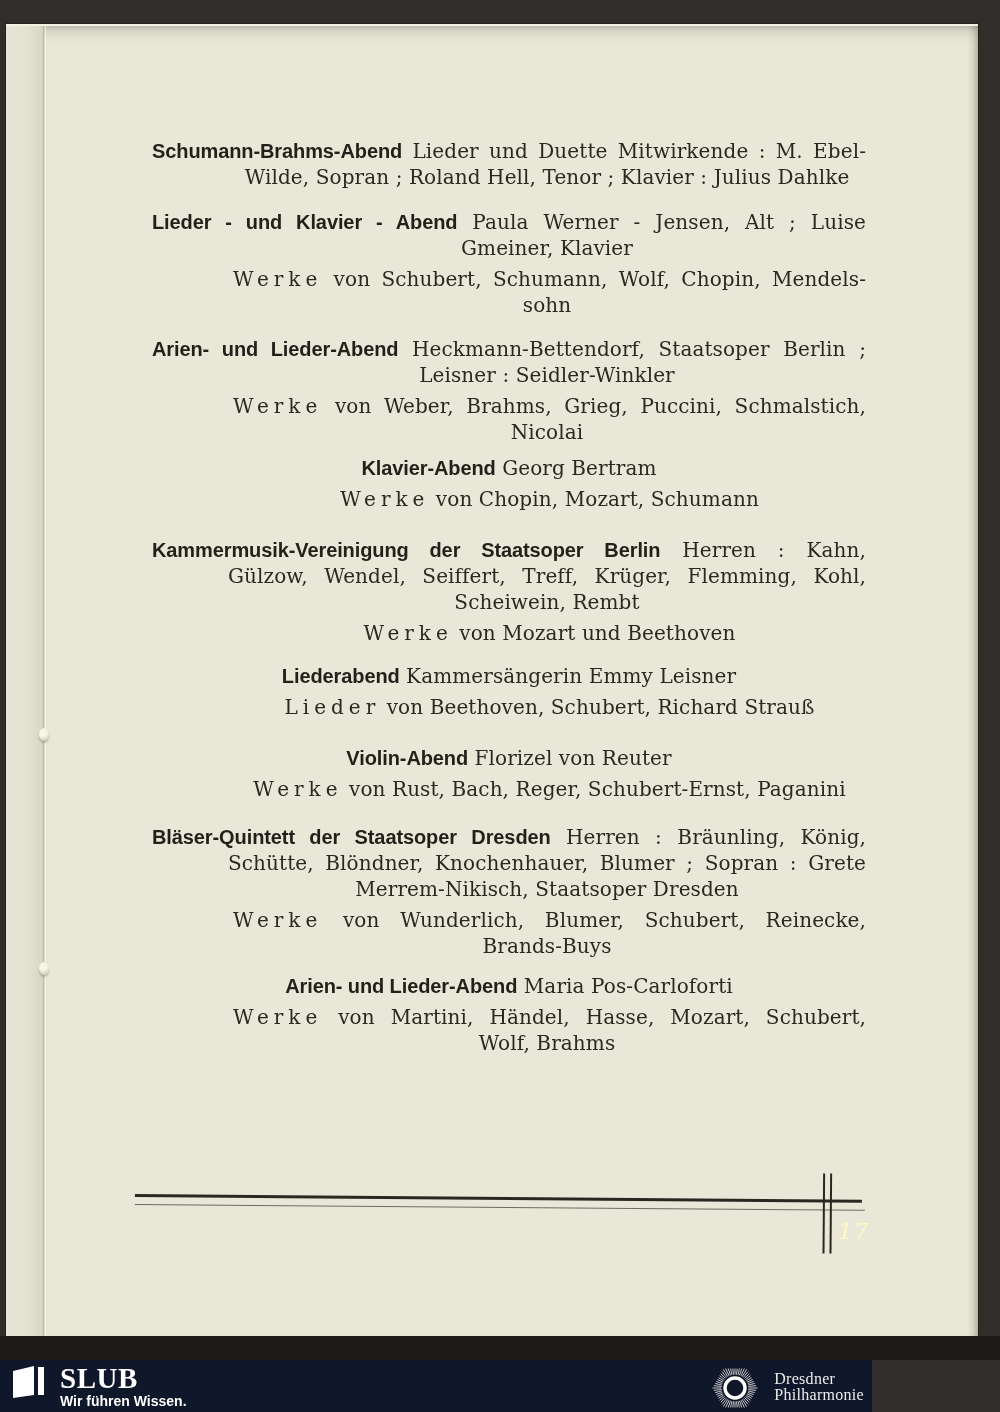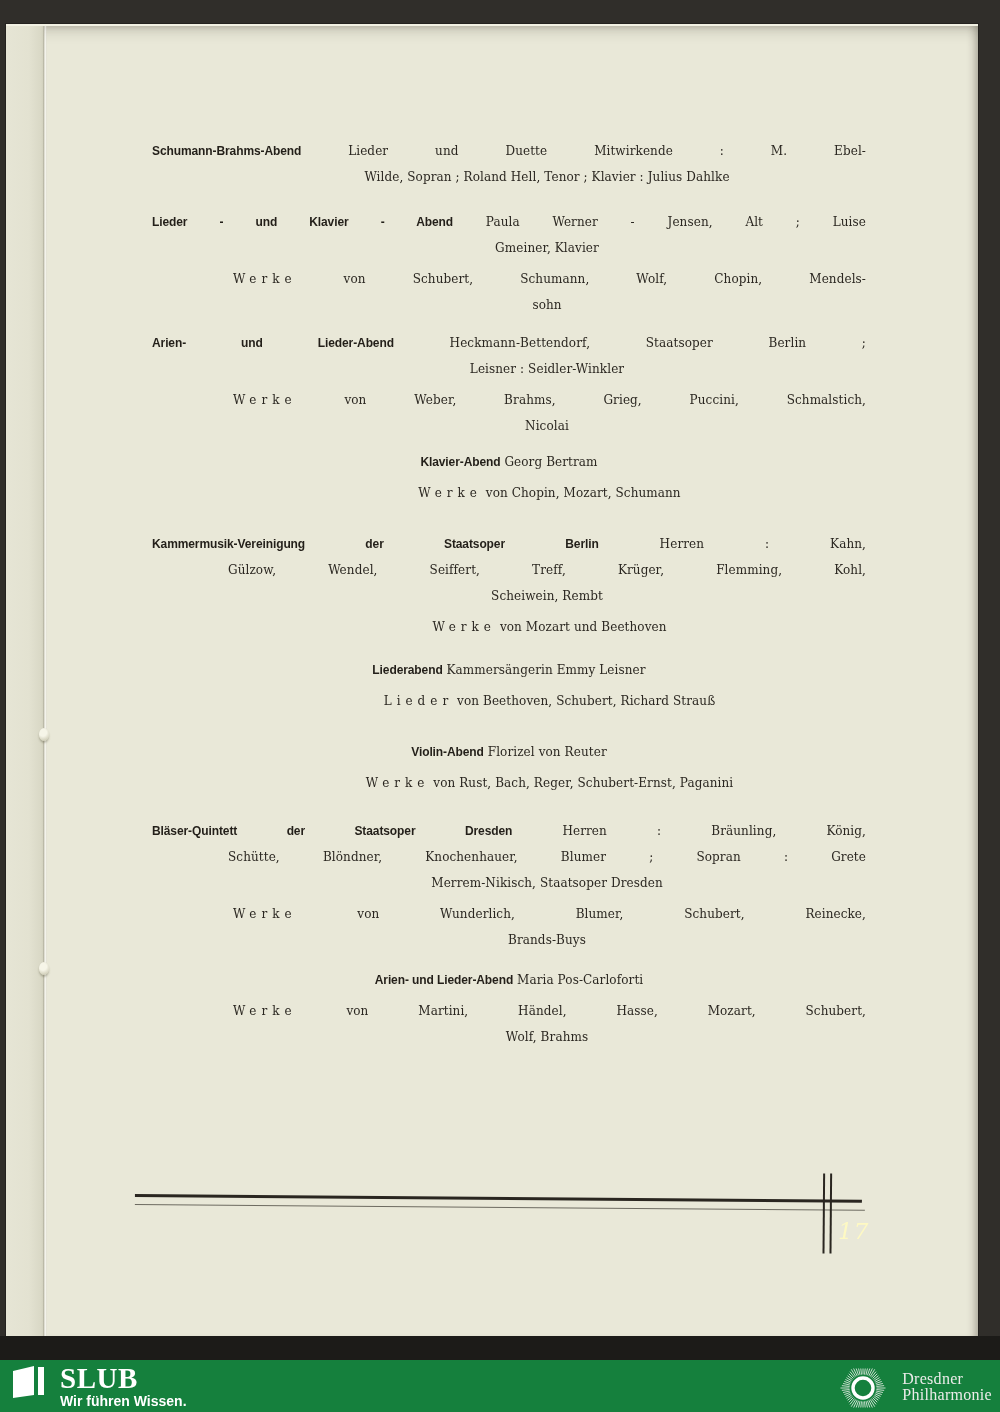--- a/index.html
+++ b/index.html
@@ -30,21 +30,21 @@
     position:absolute;width:10px;height:13px;border-radius:50%;
     background:radial-gradient(circle at 40% 35%,#f6f5e8 0 35%,#d8d6c2 70%,#b9b7a0 100%);
     box-shadow:0 2px 2px rgba(90,85,60,.35);
   }
   .hole.h1{left:33px;top:702px;}
   .hole.h2{left:33px;top:936px;}
 
   
   .content{
     position:absolute;left:152px;top:138px;width:714px;
-    font-size:12px;line-height:26px;color:#2b2721;
+    font-size:20px;line-height:26px;color:#2b2721;
     letter-spacing:.1px;
   }
   .entry .l{text-align:center;}
   .l.j{text-align:justify;text-align-last:justify;}
   .l.i1{padding-left:76px;}
   .l.i2{padding-left:81px;}
   .l.g{margin-top:5px;}
   .h{
     font-family:"Liberation Sans",sans-serif;font-weight:700;color:#231f19;
     letter-spacing:-.1px;
@@ -61,21 +61,21 @@
   .rule .vm{position:absolute;top:-20px;width:2px;height:80px;background:#2a2620;}
   .rule .vm.a{left:688px;}
   .rule .vm.b{left:695px;}
   .pagenum{
     position:absolute;left:838px;top:1218px;
     font-style:italic;font-size:23px;color:#fef9c3;letter-spacing:1px;
   }
 
   
   .f-black{position:absolute;left:0;top:1336px;width:1000px;height:24px;background:#1c1b18;}
-  .f-grey{position:absolute;left:0;top:1360px;width:1000px;height:52px;background:#15803d;}
+  .f-grey{position:absolute;left:0;top:1360px;width:872px;height:52px;background:#0f172a;}
   .slub{position:absolute;left:12px;top:3px;display:flex;}
   .slub-icon{width:34px;height:34px;margin-top:2px;}
   .slub-txt{margin-left:14px;color:#fff;}
   .slub-word{
     font-family:"Liberation Serif",serif;font-weight:700;font-size:29px;line-height:30px;
     letter-spacing:.5px;
   }
   .slub-tag{
     font-family:"Liberation Sans",sans-serif;font-weight:700;font-size:14px;line-height:16px;
   }
@@ -102,21 +102,21 @@
       <div class="entry" style="margin-top: 0px;">
         <div class="l i0 j"><span class="h">Schumann-Brahms-Abend</span> Lieder und Duette Mitwirkende : M. Ebel-</div>
         <div class="l i1">Wilde, Sopran ; Roland Hell, Tenor ; Klavier : Julius Dahlke</div>
       </div>
       <div class="entry" style="margin-top: 19px;">
         <div class="l i0 j"><span class="h">Lieder - und Klavier - Abend</span> Paula Werner - Jensen, Alt ; Luise</div>
         <div class="l i1">Gmeiner, Klavier</div>
         <div class="l i2 j g"><span class="sp">Werke</span> von Schubert, Schumann, Wolf, Chopin, Mendels-</div>
         <div class="l i1">sohn</div>
       </div>
-      <div class="entry" style="margin-top: 12px;">
+      <div class="entry" style="margin-top: 18px;">
         <div class="l i0 j"><span class="h">Arien- und Lieder-Abend</span> Heckmann-Bettendorf, Staatsoper Berlin ;</div>
         <div class="l i1">Leisner : Seidler-Winkler</div>
         <div class="l i2 j g"><span class="sp">Werke</span> von Weber, Brahms, Grieg, Puccini, Schmalstich,</div>
         <div class="l i1">Nicolai</div>
       </div>
       <div class="entry" style="margin-top: 10px;">
         <div class="l i0"><span class="h">Klavier-Abend</span> Georg Bertram</div>
         <div class="l i2 g"><span class="sp">Werke</span> von Chopin, Mozart, Schumann</div>
       </div>
       <div class="entry" style="margin-top: 25px;">

